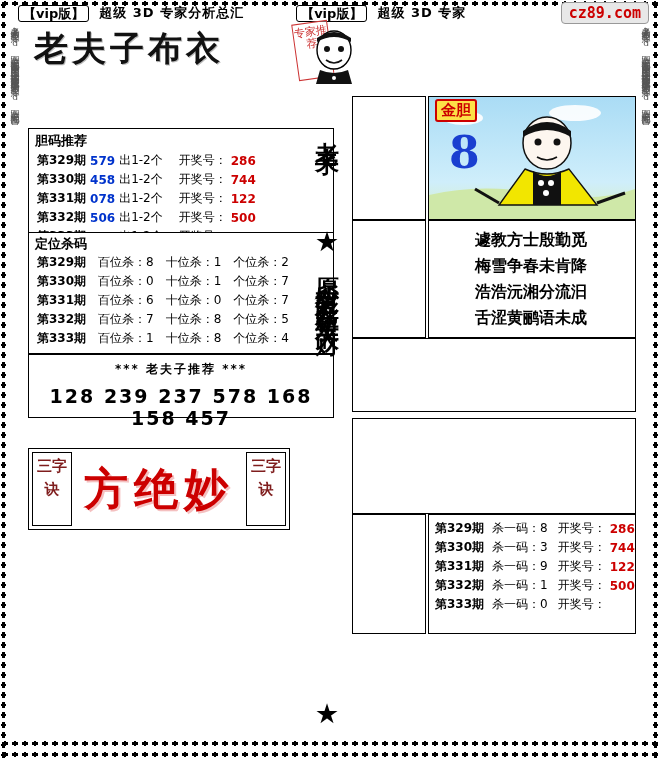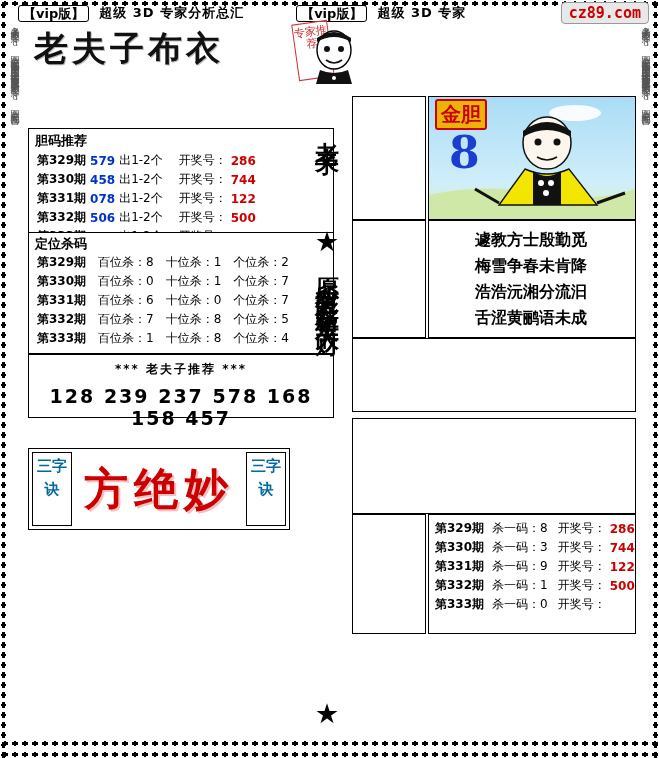--- a/index.html
+++ b/index.html
@@ -85,21 +85,21 @@
     font-size:12px;font-weight:bold;text-align:center;letter-spacing:2px;
   }
   .rec-nums{
     font-size:19px;font-weight:bold;text-align:center;letter-spacing:2px;
     font-family:"DejaVu Sans","Liberation Sans",sans-serif;
   }
 
   
   .three-box{
     border:1px solid #000;width:40px;height:74px;
-    color:#0369a1;font-size:15px;font-weight:bold;text-align:center;
+    color:#7f1d1d;font-size:15px;font-weight:bold;text-align:center;
     line-height:23px;padding-top:2px;box-sizing:border-box;
   }
   .big-red{
     font-size:44px;font-weight:bold;color:#cc0000;letter-spacing:6px;
     font-family:"DejaVu Serif","Liberation Serif",serif;
     text-shadow:2px 2px 0 #f4c0c0;
   }
 
   
   .vert{
@@ -110,22 +110,22 @@
   }
 
   
   .cartoon{
     position:absolute;border:1px solid #000;overflow:hidden;background:#bfe6f7;
   }
   .sky{position:absolute;inset:0;background:linear-gradient(#aadcf5,#cfeefb 70%,#d9f0c2);}
   .cloud{position:absolute;background:#fff;border-radius:50%;opacity:.9;}
   .jindan{
     position:absolute;left:6px;top:2px;
-    color:#c00;font-size:20px;font-weight:bold;
-    border:2px solid #c00;border-radius:3px;padding:0 4px;background:#eab308;
+    color:#c00;font-size:15px;font-weight:bold;
+    border:2px solid #c00;border-radius:3px;padding:0 4px;background:#fde047;
   }
   .big8{
     position:absolute;left:20px;top:30px;color:#1a3fd0;
     font-size:44px;font-weight:bold;font-family:"DejaVu Serif","Liberation Serif",serif;
   }
   .poem{
     position:absolute;text-align:center;width:280px;
     font-size:16px;line-height:23px;font-weight:bold;
     font-family:"DejaVu Serif","Liberation Serif",serif;
   }

